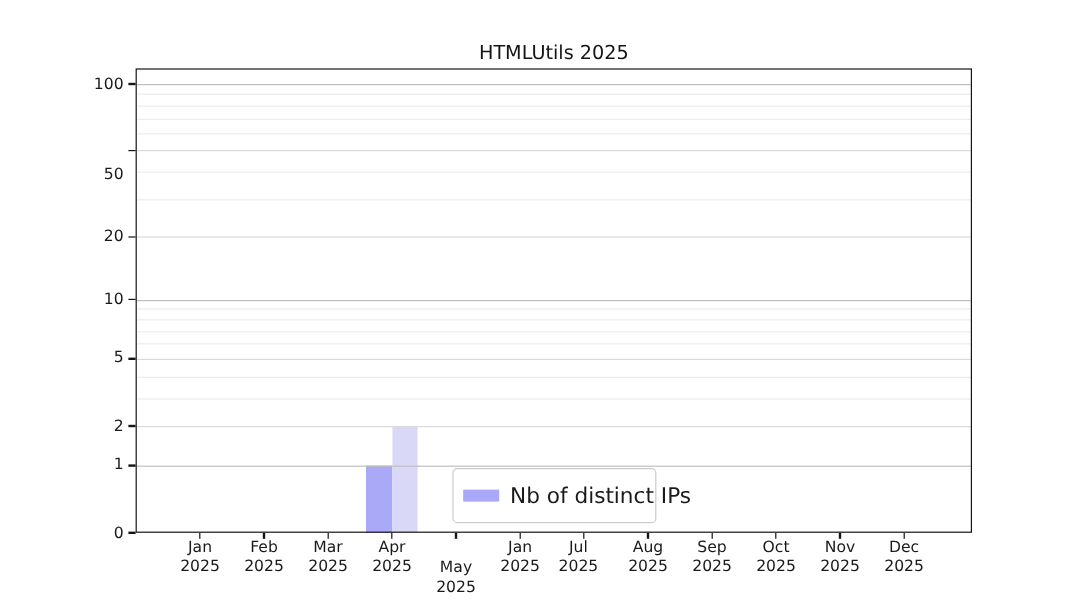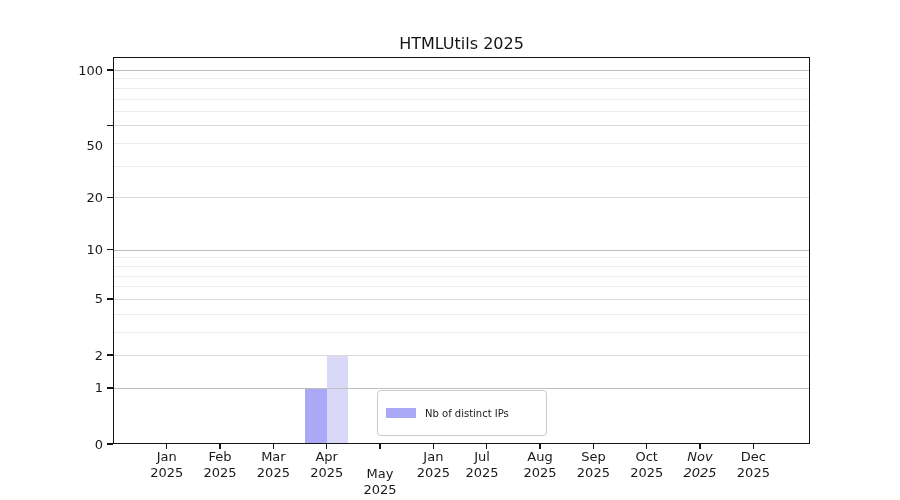--- a/index.html
+++ b/index.html
@@ -16,21 +16,21 @@
   .ylabel{position:absolute;width:52px;text-align:right;font-size:13px;color:#1a1a1a;
           line-height:15px;}
   .xlabel{position:absolute;width:64px;text-align:center;font-size:13px;color:#1a1a1a;
           line-height:16px;}
   #legend{position:absolute;left:377px;top:390px;width:170px;height:46px;
           background:rgba(255,255,255,0.95);border:1px solid #cbcbcb;border-radius:4px;
           z-index:6;display:flex;flex-direction:column;justify-content:space-evenly;
           padding:3px 8px;box-sizing:border-box;}
   .legend-row{display:flex;align-items:center;gap:9px;}
   .swatch{width:30px;height:10px;display:inline-block;flex:0 0 30px;}
-  .legend-label{font-size:10px;color:#1a1a1a;white-space:nowrap;}
+  .legend-label{font-size:18px;color:#1a1a1a;white-space:nowrap;}
 </style>
 </head>
 <body>
 
 <div id="figure">
   <div id="chart-title">HTMLUtils 2025</div>
   <div id="plot"></div>
   <div id="legend">
     <div class="legend-row">
       <span class="swatch" style="background: rgb(169, 169, 247);"></span>
@@ -118,21 +118,21 @@
     <div class="xlabel" style="left: 561.4px; top: 449px;">
       <div>Sep</div>
       <div>2025</div>
     </div>
     <div class="xtick" style="left: 645.9px; top: 444px;"></div>
     <div class="xlabel" style="left: 614.7px; top: 449px;">
       <div>Oct</div>
       <div>2025</div>
     </div>
     <div class="xtick" style="left: 699.3px; top: 444px;"></div>
-    <div class="xlabel" style="left: 668px; top: 449px; font-style: italic;">
+    <div class="xlabel" style="left: 668px; top: 449px;">
       <div>Nov</div>
       <div>2025</div>
     </div>
     <div class="xtick" style="left: 752.6px; top: 444px;"></div>
     <div class="xlabel" style="left: 721.4px; top: 449px;">
       <div>Dec</div>
       <div>2025</div>
     </div>
   </div>
 

